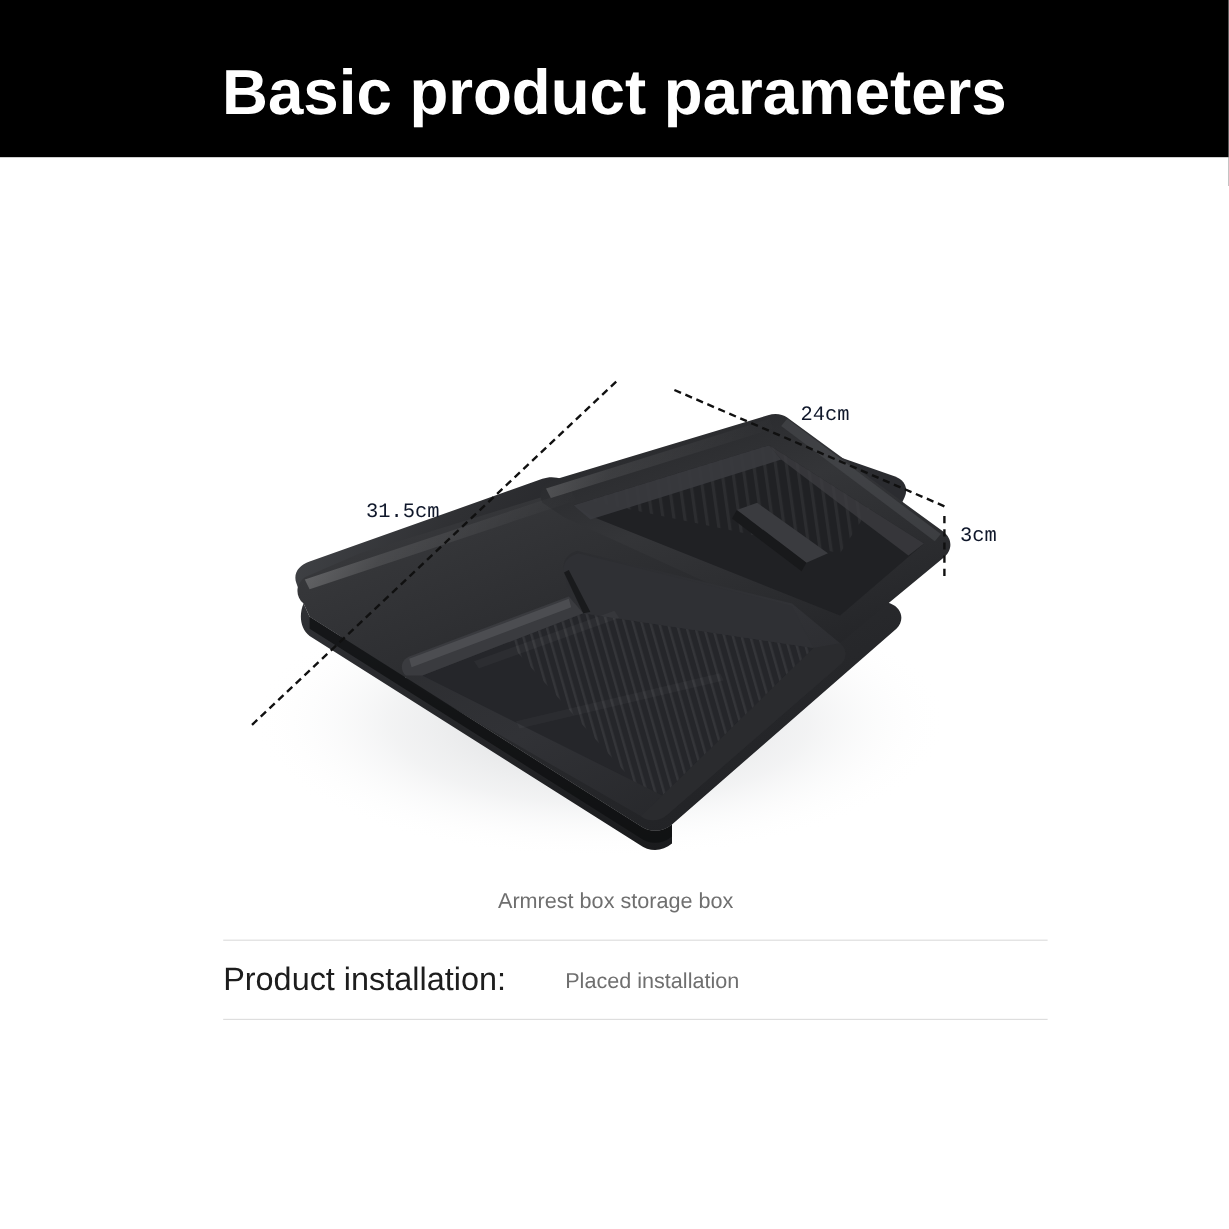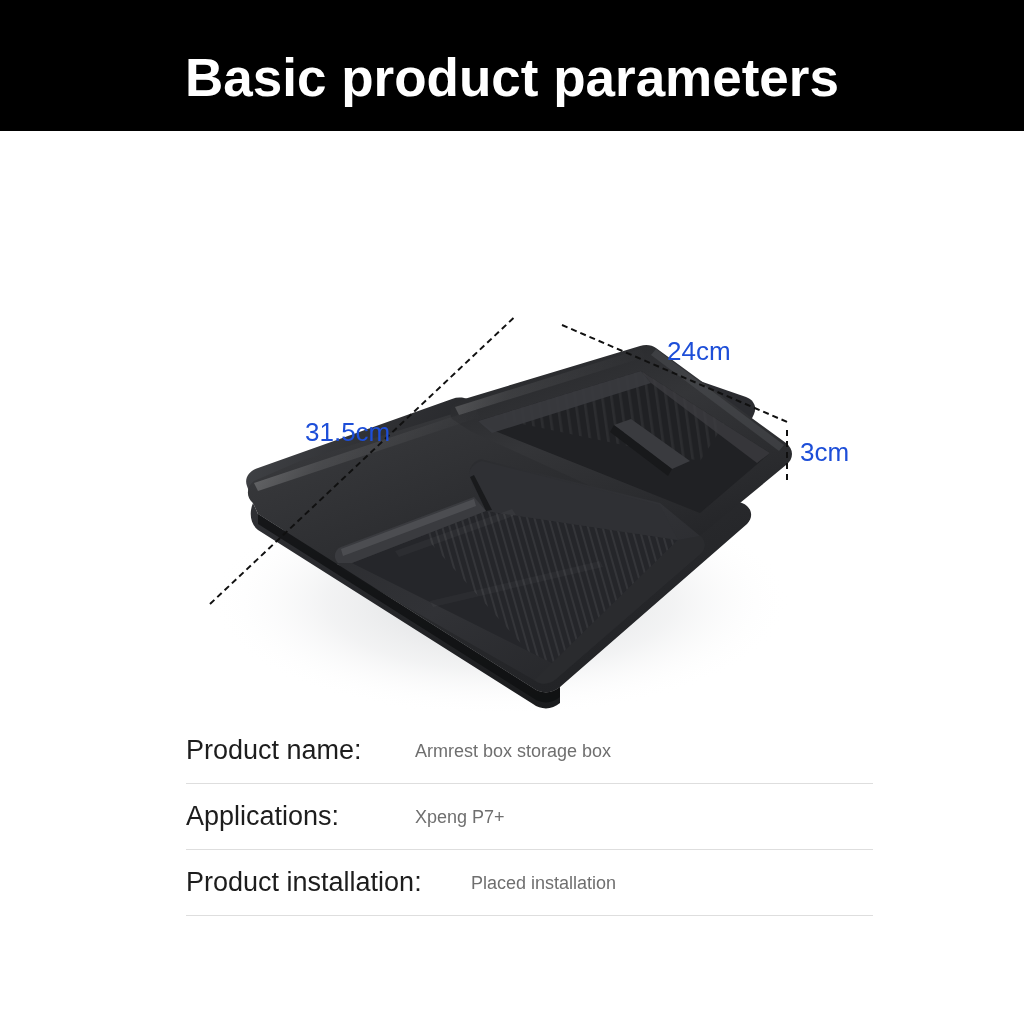--- a/index.html
+++ b/index.html
@@ -57,23 +57,23 @@
     position: absolute;
     left: 0;
     top: 0;
     width: 1024px;
     height: 580px;
   }
 
   
   .dim-label {
     position: absolute;
-    color: #1d4ed8;
-    font-size: 26px;
-    font-family: Liberation Sans, sans-serif;
+    color: #0f172a;
+    font-size: 17px;
+    font-family: Liberation Mono, monospace;
     white-space: nowrap;
     line-height: 1;
   }
   #dim-label-length { left: 305px; top: 288px; }
   #dim-label-width  { left: 667px; top: 207px; }
   #dim-label-height { left: 800px; top: 308px; }
 
   .dash-line {
     position: absolute;
     transform-origin: 0 50%;
@@ -335,28 +335,23 @@
 
     <div class="dim-label" id="dim-label-length">31.5cm</div>
     <div class="dim-label" id="dim-label-width">24cm</div>
     <div class="dim-label" id="dim-label-height">3cm</div>
   </div>
 
 
   <div class="spec-table">
 
     <div class="spec-row">
-      <span class="spec-label">Product name:</span>
       <span class="spec-value">Armrest box storage box</span>
     </div>
 
-    <div class="spec-row">
-      <span class="spec-label">Applications:</span>
-      <span class="spec-value">Xpeng P7+</span>
-    </div>
 
 
     <div class="spec-row wide">
       <span class="spec-label">Product installation:</span>
       <span class="spec-value">Placed installation</span>
     </div>
 
   </div>
 
 </div>

